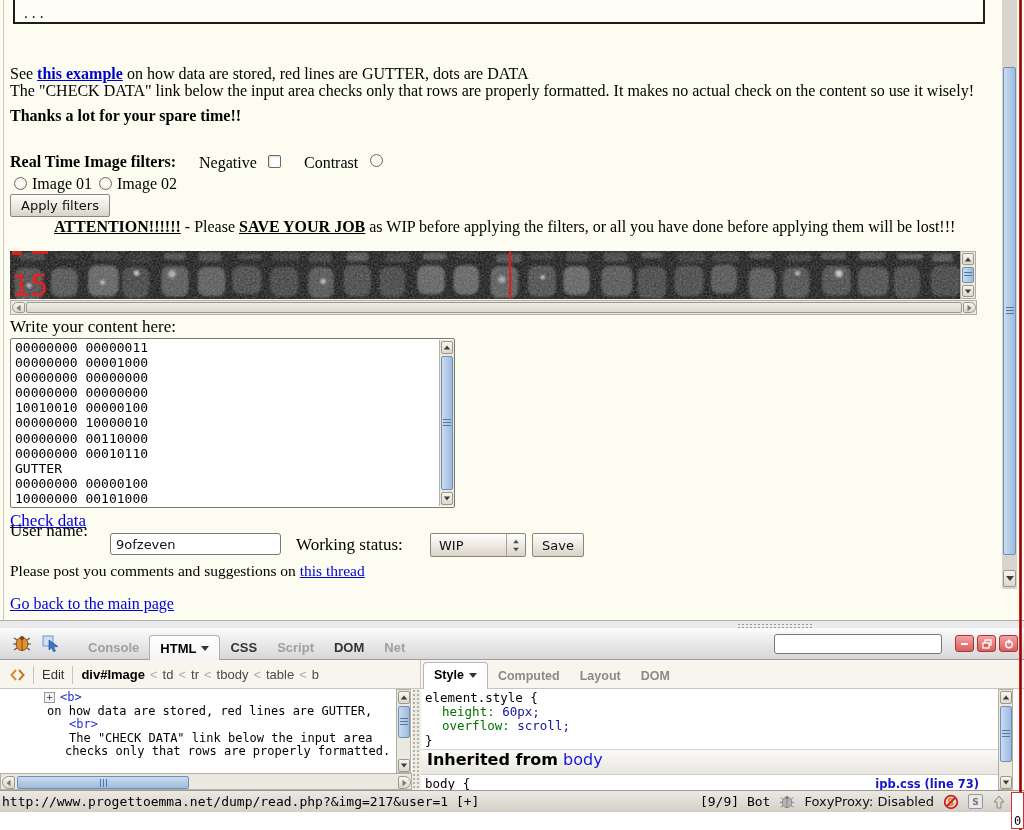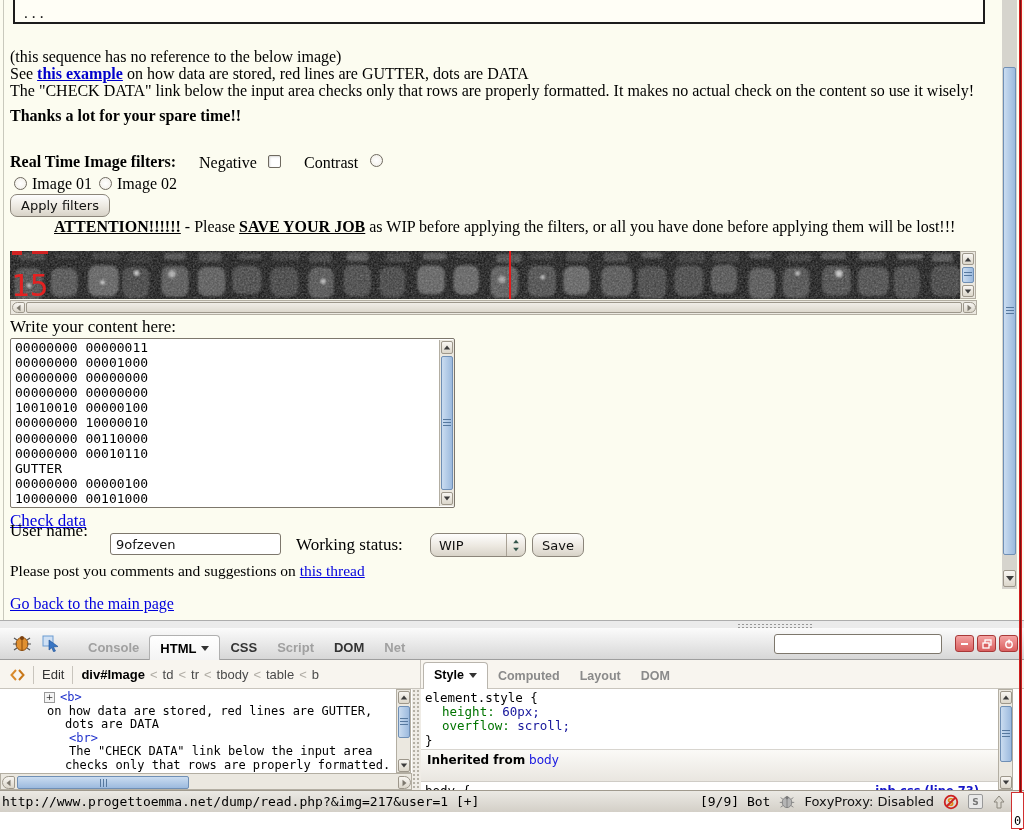--- a/index.html
+++ b/index.html
@@ -12,21 +12,21 @@
   #topbox{left:13px;top:-8px;width:972px;height:32px;background:#fffef6;
           border:2px solid #1c1c1c;font-family:"DejaVu Sans Mono",monospace;font-size:13px;
           padding:12px 0 0 7px;color:#222;}
   .para{left:10px;font-size:16px;color:#000;white-space:nowrap;}
   .lnk{color:#0000dd;text-decoration:underline;}
   .lnk-bold{color:#0000cc;font-weight:bold;text-decoration:underline;}
   .bold{font-weight:bold;}
   .und{text-decoration:underline;}
   
   .gtk-btn{background:linear-gradient(180deg,#fefefe,#ece8e0 55%,#d8d3c8);
-           border:1px solid #8b857a;border-radius:7px;color:#101010;
+           border:1px solid #8b857a;border-radius:2px;color:#101010;
            font-family:"DejaVu Sans",sans-serif;font-size:13px;
            display:flex;align-items:center;justify-content:center;cursor:pointer;}
   .cb{width:13px;height:13px;background:#fff;border:1px solid #6f6a60;border-radius:2px;
       box-shadow:inset 1px 1px 2px rgba(0,0,0,.15);}
   .radio{width:13px;height:13px;background:radial-gradient(#ffffff,#efece4);
          border:1px solid #6f6a60;border-radius:50%;}
   .gtk-input{background:#fff;border:1px solid #7d776c;border-radius:3px;
              font-family:"DejaVu Sans",sans-serif;font-size:13px;color:#111;
              padding:0 5px;outline:none;}
   
@@ -83,24 +83,24 @@
   .tag{color:#2233cc;}
   .expander{display:inline-block;width:9px;height:9px;border:1px solid #999;background:#f4f4f4;
             font-size:9px;line-height:8px;text-align:center;color:#333;margin-right:5px;
             font-family:"DejaVu Sans",sans-serif;vertical-align:1px;}
   #splitter{left:412px;top:0;width:9px;height:101px;background:#efece6;
             background-image:radial-gradient(#b5b1a6 1px,rgba(0,0,0,0) 1.1px);background-size:4px 4px;}
   #style-panel{left:421px;top:0;width:592px;height:101px;background:#fff;overflow:hidden;
                font-family:"DejaVu Sans Mono",monospace;font-size:12.5px;line-height:14.2px;color:#000;padding:2px 0 0 4px;box-sizing:border-box;}
   .css-prop{color:#007400;}
   .css-val{color:#15159b;}
-  #inherit-band{margin:1px 0 2px -4px;padding:3px 0 14px 6px;width:576px;
+  #inherit-band{margin:1px 0 2px -4px;padding:3px 0 7px 6px;width:576px;
                 background:linear-gradient(#fbfaf7,#e9e6e0);
                 border-top:1px solid #d8d5cf;border-bottom:1px solid #cfccc6;
-                font-family:"DejaVu Sans",sans-serif;font-size:12px;}
+                font-family:"DejaVu Sans",sans-serif;font-size:16px;}
   #body-row{display:flex;width:560px;align-items:baseline;}
   #src-link{margin-left:auto;font-family:"DejaVu Sans",sans-serif;font-size:11.5px;font-weight:bold;color:#1515c8;padding-right:6px;}
   
   #statusbar{left:0;top:170px;width:1024px;height:22px;background:linear-gradient(#ebe9e4,#d3cfc7);
              border-top:1px solid #a09a8e;display:flex;align-items:center;}
   #sb-url{font-family:"DejaVu Sans Mono",monospace;font-size:13px;color:#000;padding-left:2px;white-space:nowrap;}
   #sb-right{display:flex;align-items:center;gap:9px;margin-left:auto;padding-right:18px;}
   #sb-progress{font-family:"DejaVu Sans Mono",monospace;font-size:13px;color:#000;}
   #sb-foxy{font-family:"DejaVu Sans",sans-serif;font-size:13px;color:#111;}
   .s-icon{width:13px;height:13px;border:1px solid #999;border-radius:2px;background:#e8e8e8;
@@ -117,21 +117,20 @@
 </head>
 <body>
 
 <div id="page" class="abs">
   <div id="page-vline" class="abs"></div>
 
   <div id="topbox" class="abs">
     <span>...</span>
   </div>
 
-  <div class="abs para" style="top:48px;">(this sequence has no reference to the below image)</div>
   <div class="abs para" style="top:65px;">
     <span>See </span><span class="lnk-bold">this example</span><span> on how data are stored, red lines are GUTTER, dots are DATA</span>
   </div>
   <div class="abs para" style="top:82px;">The "CHECK DATA" link below the input area checks only that rows are properly formatted. It makes no actual check on the content so use it wisely!</div>
 
   <div class="abs para bold" style="top:107px;">Thanks a lot for your spare time!!</div>
 
   <div class="abs para bold" style="top:153px;">Real Time Image filters:</div>
   <div class="abs para" style="left:199px;top:154px;">Negative</div>
   <div class="abs cb" style="left:268px;top:155px;"></div>
@@ -387,21 +386,20 @@
       <span class="side-tab">Computed</span>
       <span class="side-tab">Layout</span>
       <span class="side-tab">DOM</span>
     </div>
   </div>
 
   <div id="fb-panels" class="abs">
     <div id="html-panel" class="abs">
       <div class="hp-line" style="padding-left:44px;"><span class="expander">+</span><span class="tag">&lt;b&gt;</span></div>
       <div class="hp-line" style="padding-left:47px;">on how data are stored, red lines are GUTTER,</div>
-      <div class="hp-line" style="padding-left:65px;">dots are DATA</div>
       <div class="hp-line tag" style="padding-left:69px;">&lt;br&gt;</div>
       <div class="hp-line" style="padding-left:69px;">The "CHECK DATA" link below the input area</div>
       <div class="hp-line" style="padding-left:65px;">checks only that rows are properly formatted.</div>
     </div>
 
     <div class="abs sb-track" style="left:396px;top:0;width:15px;height:84px;">
       <div class="abs sb-btn" style="left:1px;top:1px;width:12px;height:13px;">
           <span class="tri up" style="transform:scale(.8);"></span>
         </div>
       <div class="abs sb-thumb" style="left:1px;top:16px;width:12px;height:32px;">

